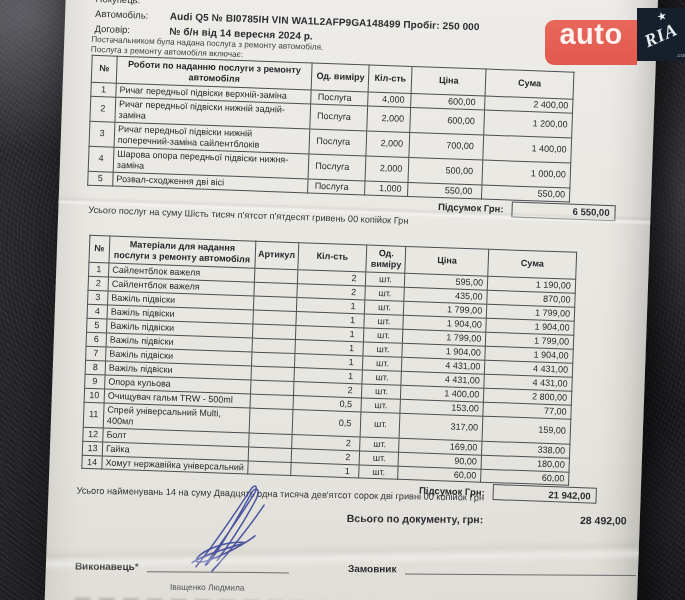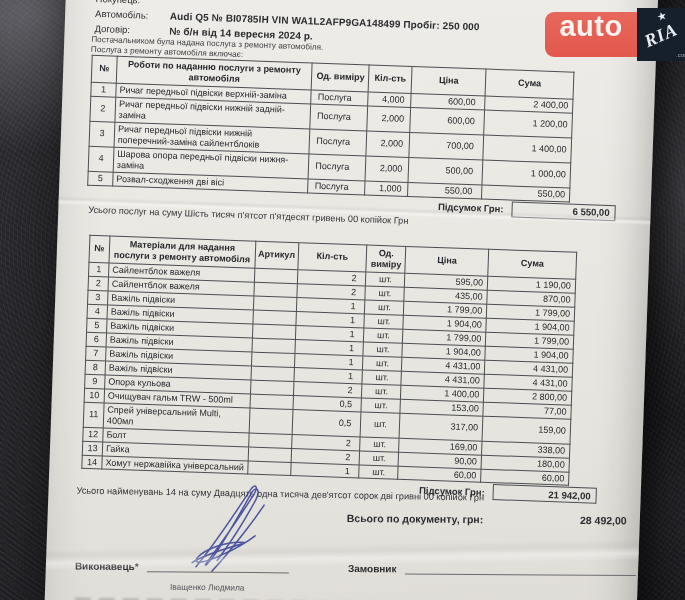--- a/index.html
+++ b/index.html
@@ -65,21 +65,21 @@
   .customer{left:302px;top:601px;width:288px;transform:rotate(-1.6deg);transform-origin:left center;}
   .execname{left:92px;top:627px;width:140px;text-align:center;font-size:8.4px;color:#55565c;transform:rotate(-1.4deg);}
   .msummary{transform:rotate(-1deg);transform-origin:left center;}
   .footnote{left:30px;top:643px;width:380px;height:3px;opacity:.5;
     background:repeating-linear-gradient(90deg, rgba(70,72,80,.55) 0 16px, rgba(70,72,80,0) 16px 24px);
     filter:blur(1px);transform:rotate(-1.2deg);}
   .signature{left:136px;top:524px;width:108px;height:100px;}
   
   .logo{position:absolute;top:8px;left:545px;display:flex;align-items:flex-start;}
   .logo-red{
-    margin-top:4px;width:92px;height:45px;border-radius:9px 0 0 9px;
+    margin-top:12px;width:92px;height:45px;border-radius:9px 0 0 9px;
     background:linear-gradient(180deg,var(--logo-red-light,#e8675c),var(--logo-red,#e2584c));
     display:flex;align-items:center;justify-content:center;
     color:#fdf3f1;font-size:29px;font-weight:600;letter-spacing:.5px;padding-bottom:17px;box-sizing:border-box;
   }
   .logo-navy{
     position:relative;width:56px;height:53px;background:var(--logo-navy,#16202d);overflow:hidden;
   }
   .logo-ria{
     position:absolute;left:7px;top:17px;display:block;
     font-family:"Liberation Serif","DejaVu Serif",serif;font-weight:700;font-style:italic;

